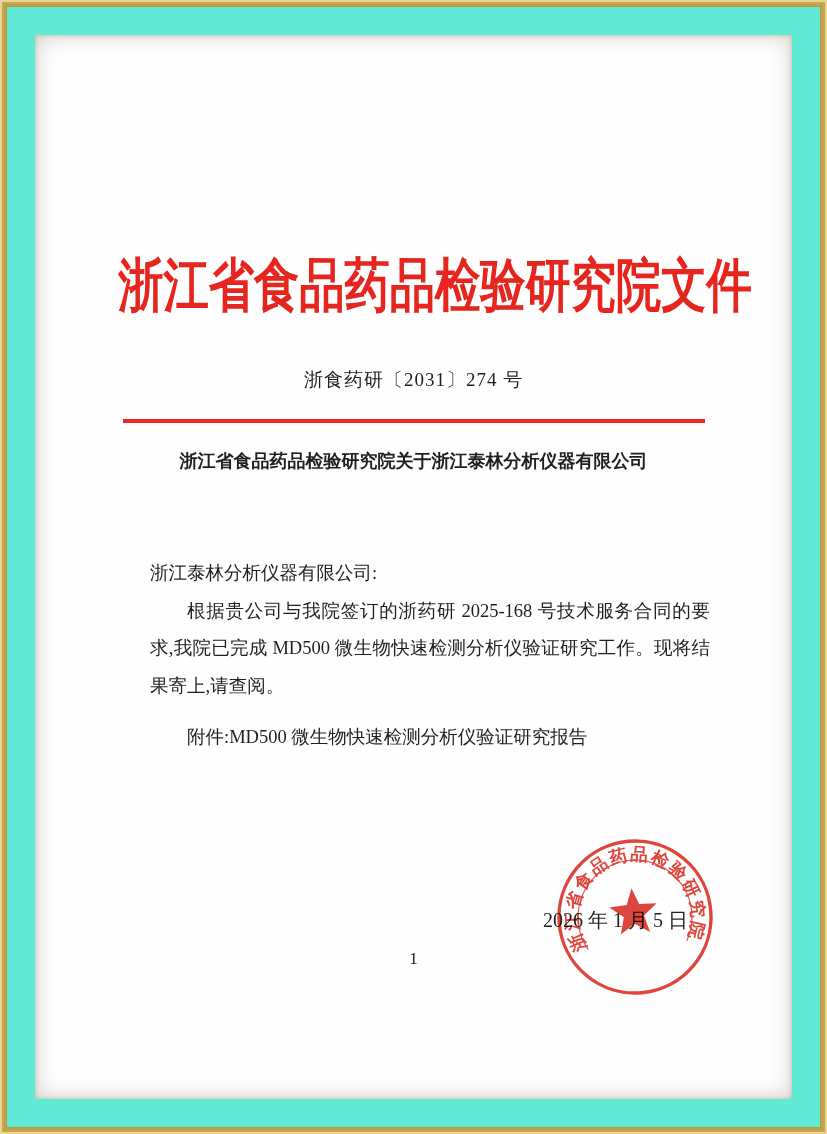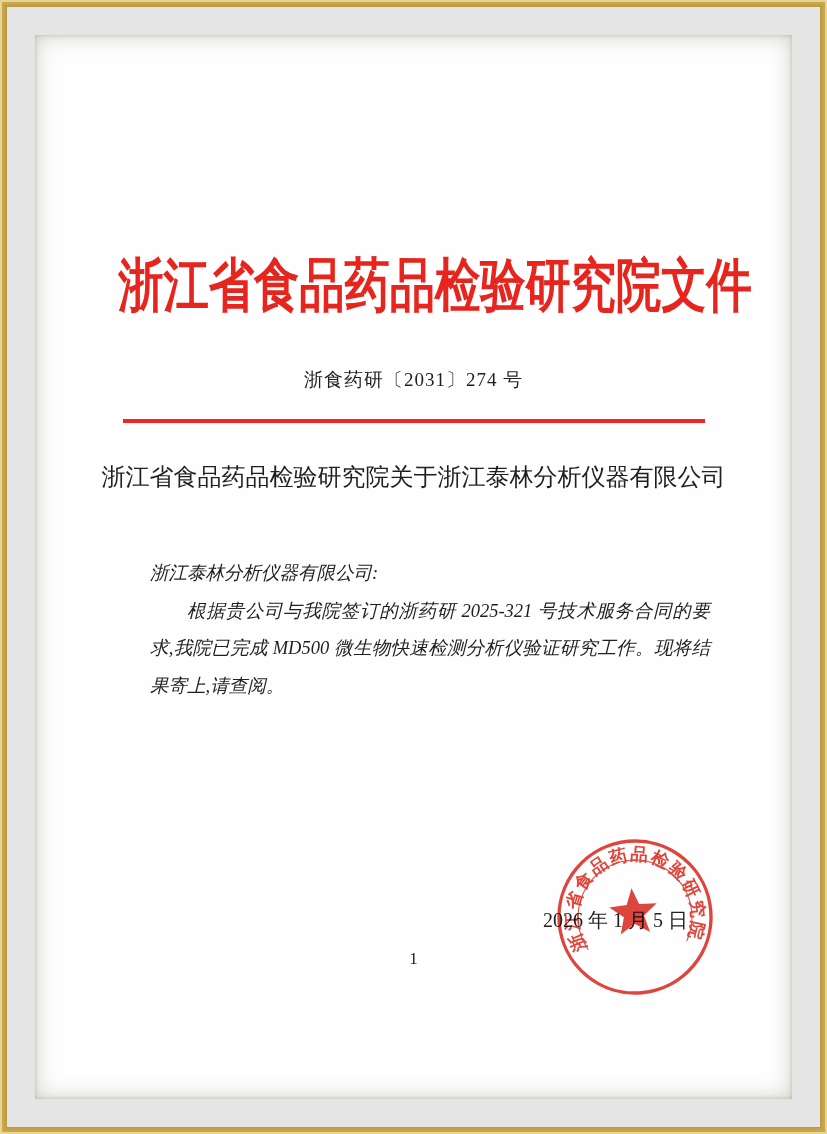--- a/index.html
+++ b/index.html
@@ -1,19 +1,19 @@
 <!DOCTYPE html>
 <html style="--header-red: #e6251e; --rule-red: #ee2722; --seal-red: #de463c; --text-black: #1f1f1f; --frame-gold: #c7a44c;"><head>
 <meta charset="utf-8">
 <style>
   html,body{margin:0;padding:0;background:#666;}
   .stage{
     position:relative;width:827px;height:1134px;margin:0 auto;
     font-family:"Liberation Serif","DejaVu Serif",serif;
-    overflow:hidden;background:#e5e5e5;
+    overflow:hidden;background:#5eead4;
   }
   
   .frame,.frame div{position:absolute;inset:0;pointer-events:none;}
   .f1{border:3px solid #93762e;}
   .f2{position:absolute;inset:3px;border:7px solid #bb9844;}
   .f3{position:absolute;inset:10px;border:6px solid #d9ba66;}
   .f4{position:absolute;inset:16px;border:6px solid #c3a048;}
   .f5{position:absolute;inset:22px;border:2px solid #f1de9a;}
   .f6{position:absolute;inset:24px;border:3px solid #32260f;}
   .f7{position:absolute;inset:27px;border:4px solid #c9a750;}
@@ -27,25 +27,25 @@
   .content{position:absolute;inset:35px;color:var(--text-black,#1f1f1f);}
   .abs{position:absolute;}
   .centered{left:0;right:0;text-align:center;}
   .org-header{
     top:218px;font-size:58px;line-height:66px;font-weight:bold;
     color:var(--header-red,#e6251e);white-space:nowrap;
     transform:scaleX(0.78);transform-origin:center;
   }
   .doc-number{top:332px;font-size:19px;letter-spacing:1px;}
   .rule{top:384px;left:88px;width:582px;height:4px;background:var(--rule-red,#ee2722);}
-  .subject{font-size:24px;font-weight:normal;white-space:nowrap;margin-top:12px;}
+  .subject{font-size:18px;font-weight:bold;white-space:nowrap;}
   .subject1{top:414px;}
   .subject2{top:455px;}
   .body-block{top:520px;left:115px;width:560px;font-size:18.5px;line-height:37.5px;text-align:justify;}
-  .body-block p{margin:0;font-style:italic;}
+  .body-block p{margin:0;}
   .indent{text-indent:2em;}
   .attachment{top:689px;left:115px;width:560px;font-size:18.5px;text-indent:2em;}
   .issue-date{top:872px;left:508px;font-size:20px;white-space:nowrap;}
   .seal{top:802px;left:520px;mix-blend-mode:multiply;}
   .page-number{top:914px;font-size:17px;}
 </style>
 </head>
 <body>
 
 <div class="stage">
@@ -69,23 +69,24 @@
     <div class="abs centered org-header">浙江省食品药品检验研究院文件</div>
 
     <div class="abs centered doc-number">浙食药研〔2031〕274 号</div>
 
     <div class="abs rule"></div>
 
     <div class="abs centered subject subject1">浙江省食品药品检验研究院关于浙江泰林分析仪器有限公司</div>
 
     <div class="abs body-block">
       <p>浙江泰林分析仪器有限公司:</p>
-      <p class="indent">根据贵公司与我院签订的浙药研 2025-321 号技术服务合同的要求,我院已完成 MD500 微生物快速检测分析仪验证研究工作。现将结果寄上,请查阅。</p>
+      <p class="indent">根据贵公司与我院签订的浙药研 2025-168 号技术服务合同的要求,我院已完成 MD500 微生物快速检测分析仪验证研究工作。现将结果寄上,请查阅。</p>
     </div>
 
+    <div class="abs attachment">附件:MD500 微生物快速检测分析仪验证研究报告</div>
 
     <div class="abs issue-date">2026 年 1 月 5 日</div>
 
     <svg class="abs seal" width="160" height="160" viewBox="0 0 160 160">
       <g transform="translate(80,80) rotate(-5)" fill="none" stroke="#de463c" style="stroke:var(--seal-red,#de463c)">
         <circle r="76" stroke-width="3.4"></circle>
         <path id="sealArc" d="M -49.4,28.5 A 57 57 0 1 1 49.4,28.5"></path>
         <g transform="translate(-1,-4)">
           <polygon stroke="none" fill="#de463c" style="fill:var(--seal-red,#de463c)" points="0,-25 6.23,-8.58 23.78,-7.73 10.08,3.28 14.69,20.23 0,10.6 -14.69,20.23 -10.08,3.28 -23.78,-7.73 -6.23,-8.58"></polygon>
         </g>

